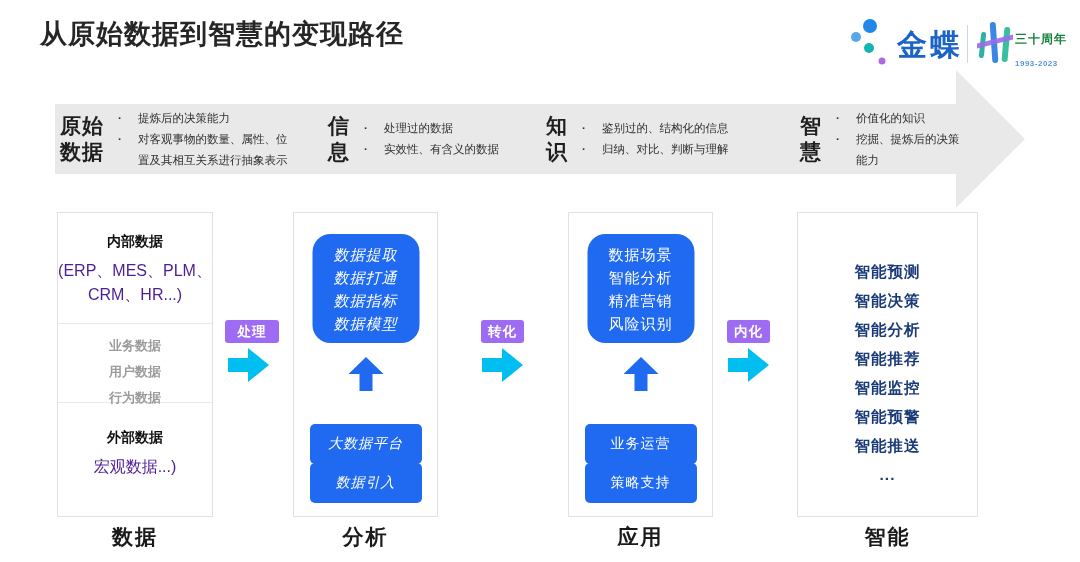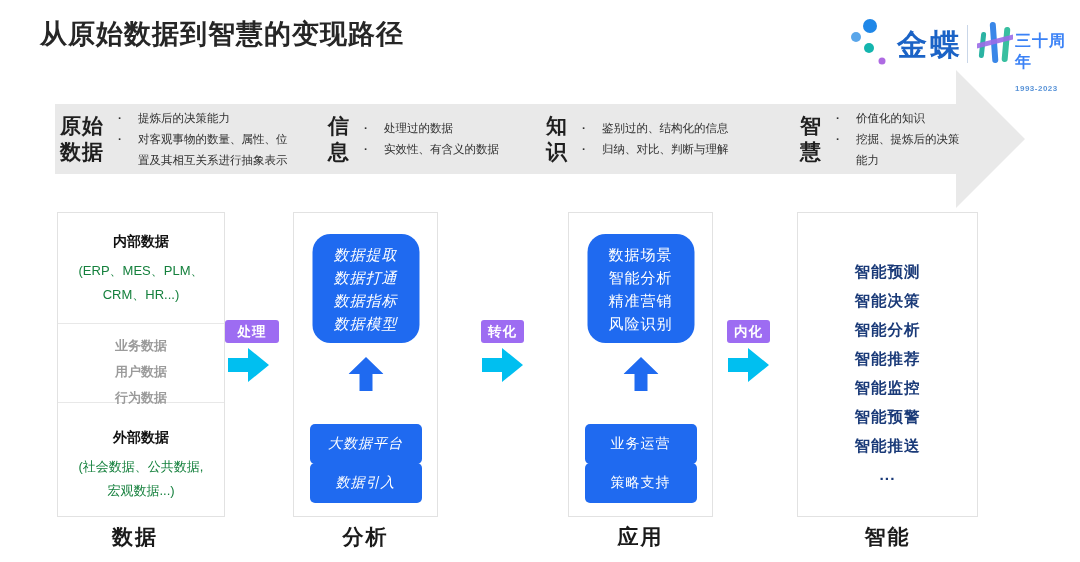--- a/index.html
+++ b/index.html
@@ -9,49 +9,49 @@
 
   
   .title { position: absolute; left: 40px; top: 16px; font-size: 27px; font-weight: bold; color: #262626; letter-spacing: 1px; }
 
   .logo-wrap { position: absolute; left: 843px; top: 12px; width: 237px; height: 62px; }
   .logo-dots { position: absolute; left: 0; top: 2px; }
   .brand-text { position: absolute; left: 54px; top: 13px; font-size: 30px; font-weight: bold; color: #1b63c6; letter-spacing: 3px; }
   .logo-sep { position: absolute; left: 124px; top: 13px; width: 1px; height: 38px; background: #c9d6e8; }
   .anniv-mark { position: absolute; left: 134px; top: 8px; }
   .anniv-texts { position: absolute; left: 172px; top: 19px; }
-  .anniv-title { font-size: 16px; font-weight: bold; color: #3b82f6; letter-spacing: 1px; }
+  .anniv-title { font-size: 12px; font-weight: bold; color: #15803d; letter-spacing: 1px; }
   .anniv-years { font-size: 8px; font-weight: bold; color: #5a94d8; margin-top: 11px; letter-spacing: 0.5px; }
 
   
   .banner-arrow-svg { position: absolute; left: 55px; top: 70px; }
   .stage { position: absolute; top: 103px; height: 72px; display: flex; align-items: center; }
   .stage-name { font-size: 21px; font-weight: bold; color: #1f1f1f; line-height: 26px; white-space: pre-line; letter-spacing: 1px; }
   .stage-points { list-style: none; margin-left: 10px; }
   .stage-points li { position: relative; font-size: 11.5px; color: #303030; line-height: 21px; padding-left: 24px; }
   .stage-points li::before { content: "·"; position: absolute; left: 4px; top: 0; font-weight: bold; color: #303030; }
   .stage1 { left: 60px; width: 258px; }
   .stage1 .stage-points li { width: 176px; }
   .stage2 { left: 328px; width: 190px; }
   .stage3 { left: 546px; width: 228px; }
   .stage4 { left: 800px; width: 170px; }
 
   
   .col-box { position: absolute; top: 212px; height: 305px; background: #fff; border: 1px solid #e2e2e2; }
-  .col1 { left: 57px; width: 168px; }
+  .col1 { left: 57px; width: 156px; }
   .col2 { left: 293px; width: 145px; font-style: italic; }
   .col3 { left: 568px; width: 145px; }
   .col4 { left: 797px; width: 181px; }
 
   .c1-sec { text-align: center; }
   .c1-sec-top { padding-top: 20px; height: 110px; }
   .c1-sec-mid { height: 80px; border-top: 1px solid #e8e8e8; border-bottom: 1px solid #e8e8e8; padding-top: 9px; }
   .c1-sec-bot { padding-top: 26px; }
   .c1-title { font-size: 14px; font-weight: bold; color: #111; margin-bottom: 8px; }
-  .c1-line { font-size: 13px; color: #15803d; line-height: 24px; }
+  .c1-line { font-size: 16px; color: #4c1d95; line-height: 24px; }
   .c1-gray-item { font-size: 13px; font-weight: bold; color: #9b9b9b; line-height: 26px; }
 
   .blue-card { position: absolute; left: 50%; transform: translateX(-50%); top: 21px; width: 107px; height: 109px;
                background: #1f6af0; border-radius: 18px; display: flex; align-items: center; justify-content: center; }
   .blue-card-text { font-size: 15px; color: #fff; line-height: 23px; text-align: center; white-space: pre-line; letter-spacing: 1px; }
   .up-arrow { position: absolute; left: 50%; transform: translateX(-50%); top: 144px; }
   .col-btn { position: absolute; left: 50%; transform: translateX(-50%); width: 112px; height: 40px; background: #1f6af0;
              border-radius: 5px; color: #fff; font-size: 14px; display: flex; align-items: center; justify-content: center; letter-spacing: 1px; }
   .btn-a { top: 211px; }
   .btn-b { top: 250px; }
@@ -146,21 +146,20 @@
       <div class="c1-line">(ERP、MES、PLM、</div>
       <div class="c1-line">CRM、HR...)</div>
     </div>
     <div class="c1-sec c1-sec-mid">
       <div class="c1-gray-item">业务数据</div>
       <div class="c1-gray-item">用户数据</div>
       <div class="c1-gray-item">行为数据</div>
     </div>
     <div class="c1-sec c1-sec-bot">
       <div class="c1-title">外部数据</div>
-      <div class="c1-line">(社会数据、公共数据,</div>
       <div class="c1-line">宏观数据...)</div>
     </div>
   </div>
 
   <div class="flow-badge badge1">处理</div>
   <svg class="cyan-arrow ca1" width="41" height="37" viewBox="0 0 41 37">
     <polygon points="0,12 20,12 20,2 41,19 20,36 20,26 0,26" fill="#00bff0"></polygon>
   </svg>
 
   <div class="col-box col2">

